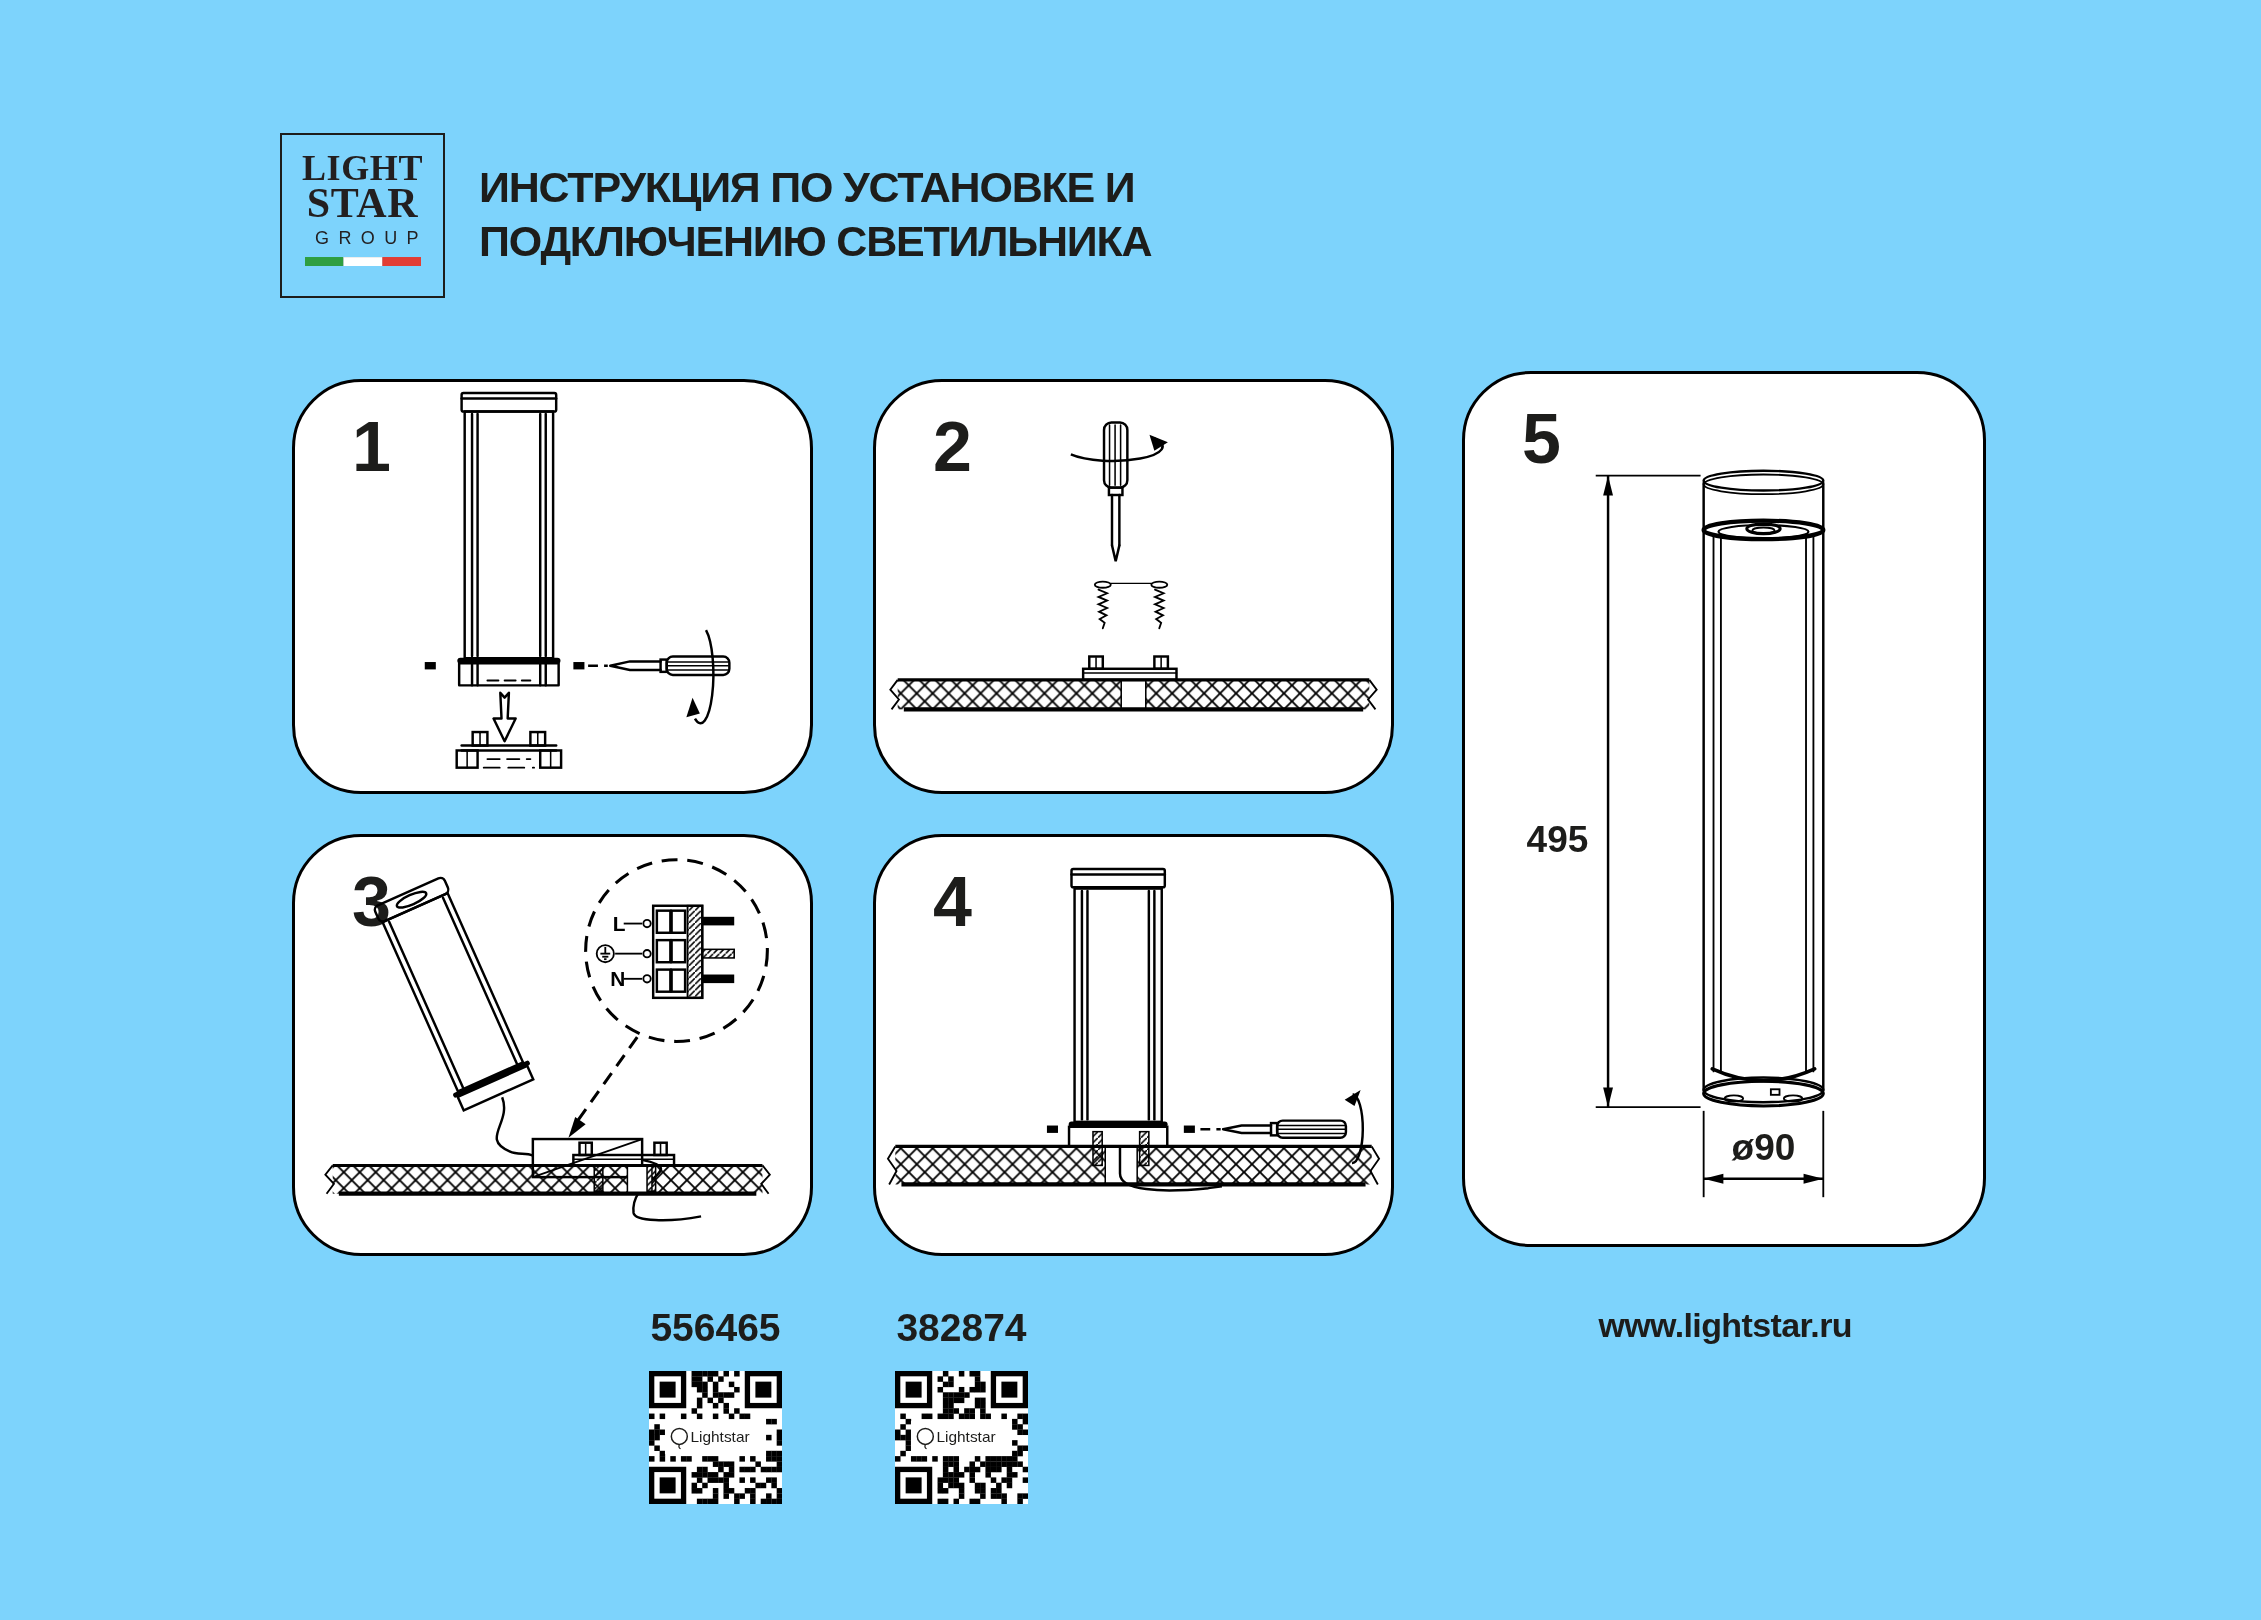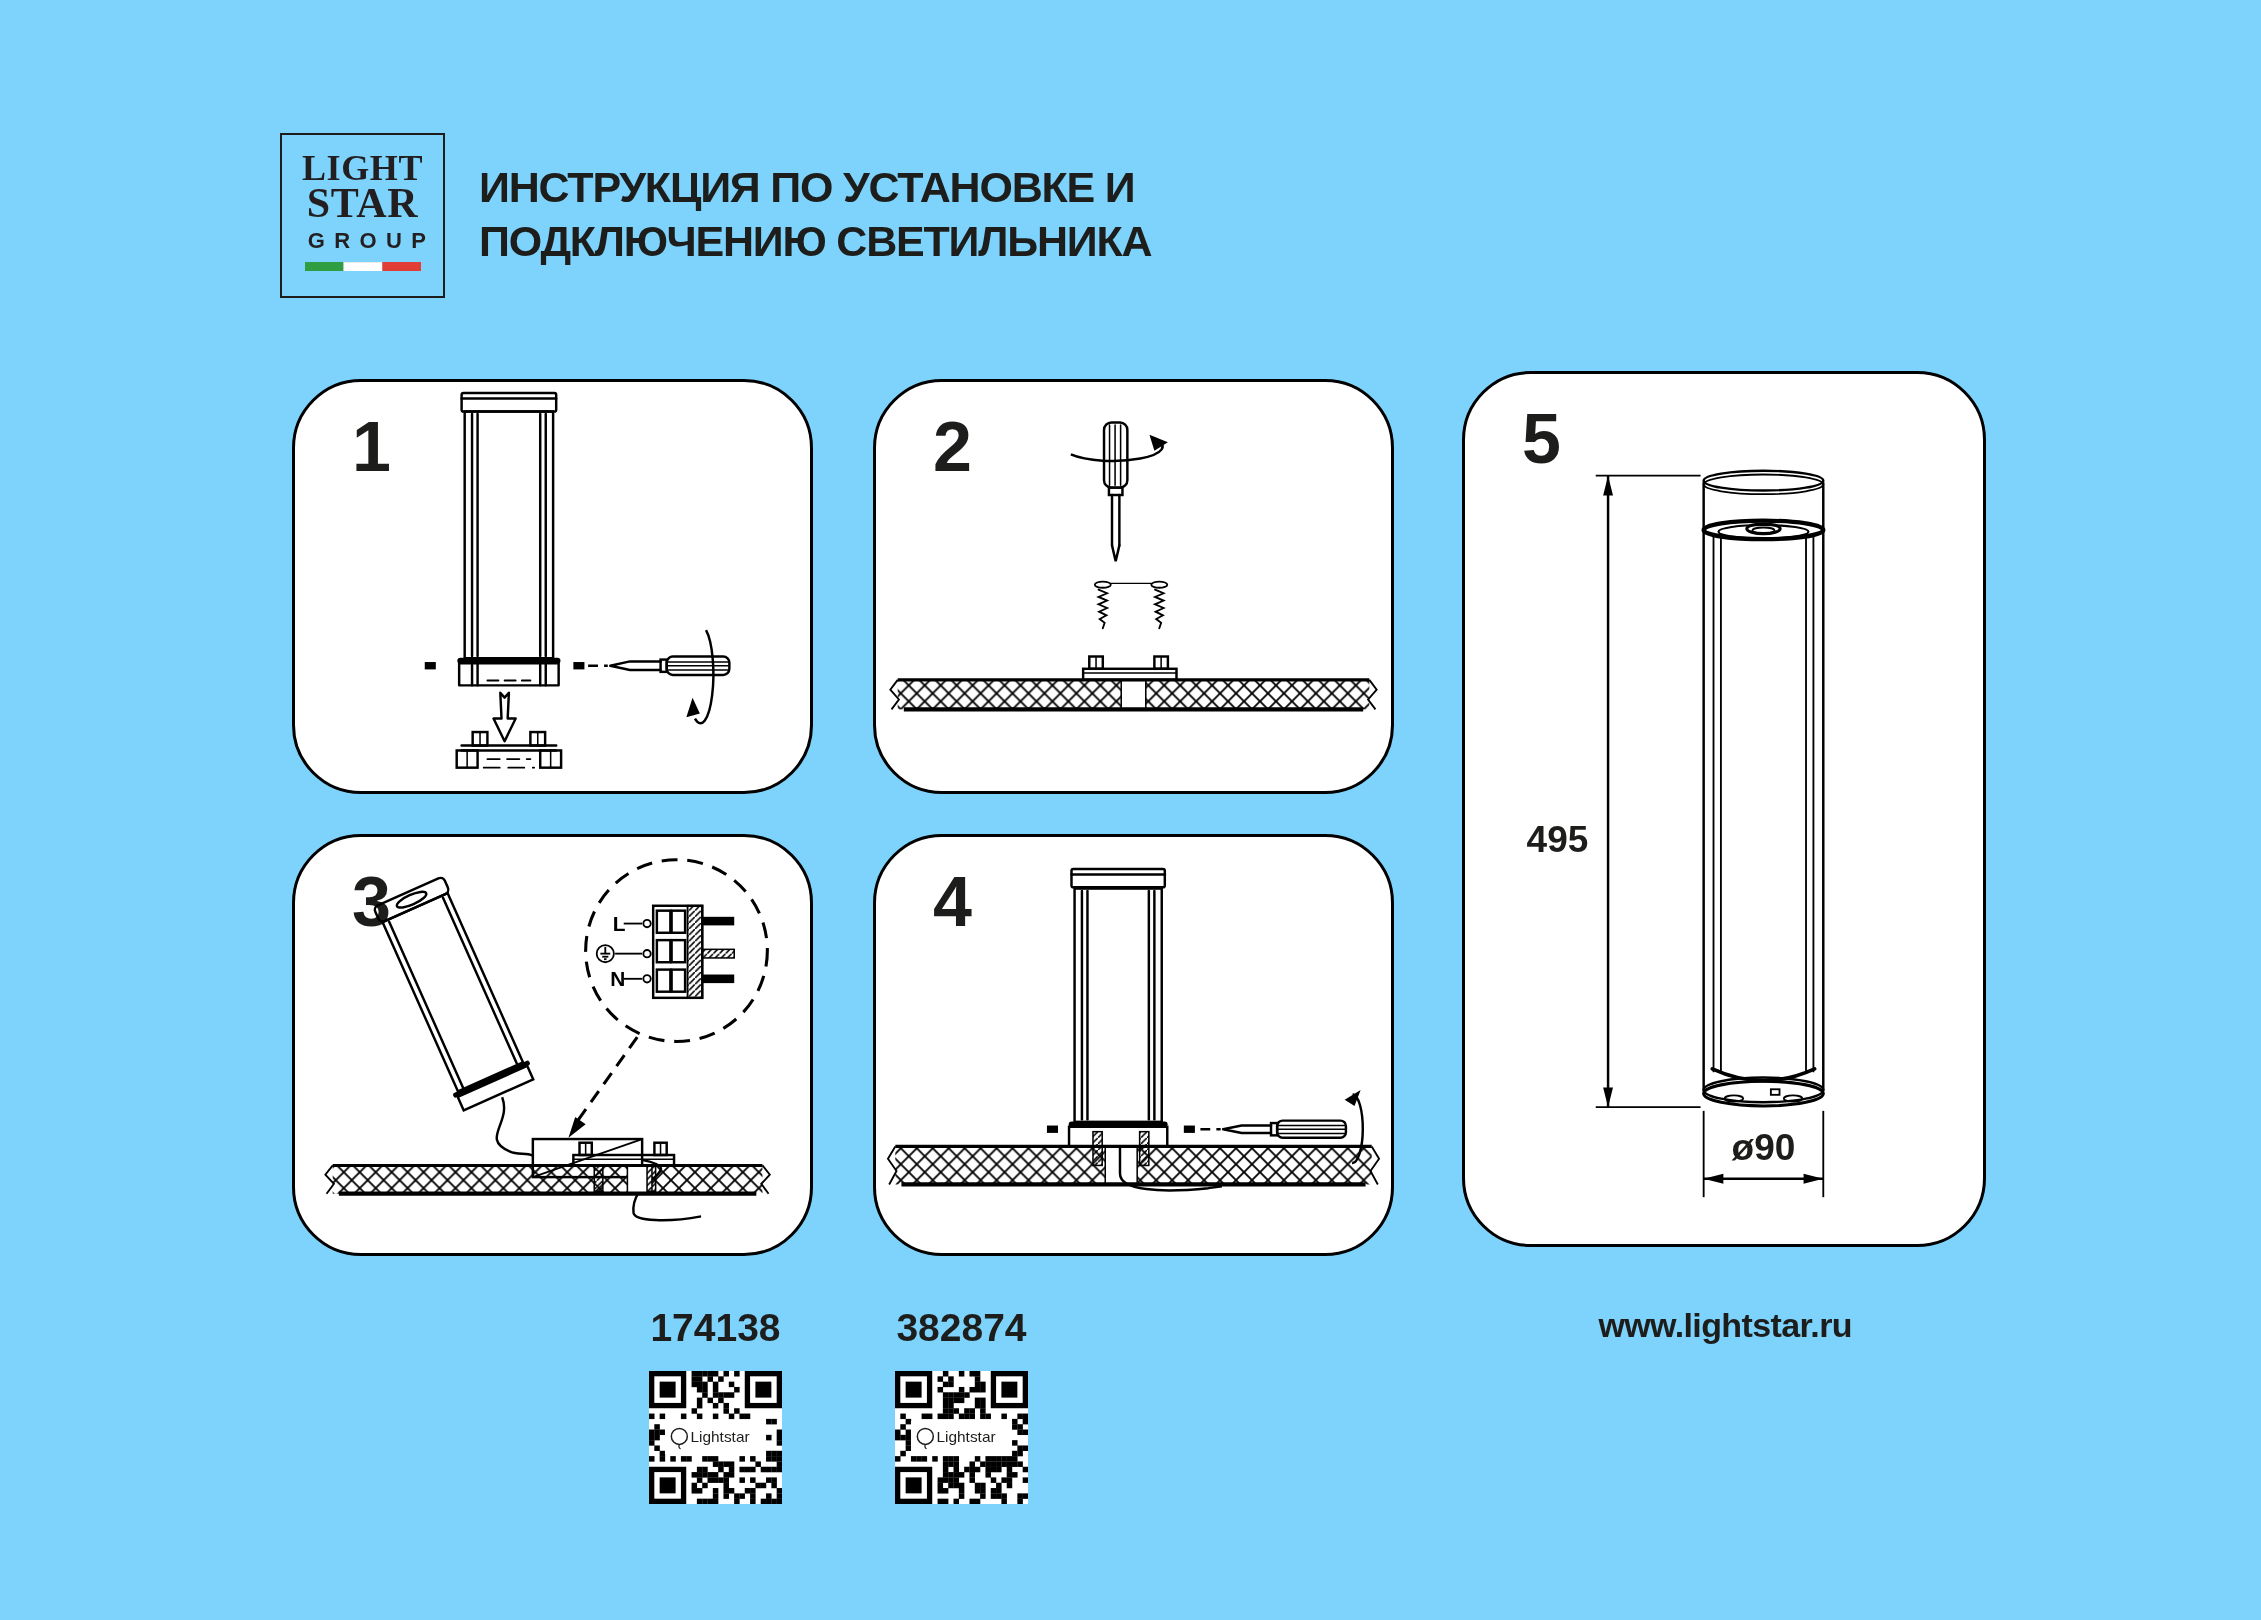--- a/index.html
+++ b/index.html
@@ -5,21 +5,21 @@
   html,body{margin:0;padding:0;background:#fff;}
   .sheet{position:relative;width:2261px;height:1621px;background:#7dd3fc;
          font-family:"Liberation Sans",sans-serif;color:#231f20;overflow:hidden;padding-left:36px;}
 
   
   .logo{position:absolute;left:280px;top:133px;width:165px;height:165px;
         border:2.5px solid #1d1d1b;box-sizing:border-box;display:flex;flex-direction:column;
         align-items:center;}
   .logo .l1{font-family:"Liberation Serif",serif;font-weight:700;font-size:36px;line-height:34px;margin-top:16px;letter-spacing:0.6px;}
   .logo .l2{font-family:"Liberation Serif",serif;font-weight:700;font-size:42px;line-height:37px;letter-spacing:0.6px;}
-  .logo .l3{font-size:22px;font-weight:700;letter-spacing:9.4px;margin-top:6.2px;margin-left:18px;}
+  .logo .l3{font-size:18px;font-weight:400;letter-spacing:9.4px;margin-top:6.2px;margin-left:18px;}
   .logo svg.flag{margin-top:7.5px;}
 
   .title{position:absolute;left:479px;top:160px;font-size:43px;font-weight:700;
          line-height:54px;letter-spacing:-1.2px;white-space:nowrap;color:#1d1d1b;}
 
   .series{position:absolute;left:1428px;top:166px;width:437px;text-align:center;color:#1d1d1b;}
   .series .s1{font-size:32px;font-weight:700;letter-spacing:-0.6px;}
   .series .s2{font-size:37px;font-weight:700;letter-spacing:-0.6px;margin-top:16px;}
 
   
@@ -331,21 +331,21 @@
         <line x1="387" y1="1192" x2="387" y2="1332" stroke="#000" stroke-width="3"></line>
         <line x1="581" y1="1192" x2="581" y2="1332" stroke="#000" stroke-width="3"></line>
         <line x1="387" y1="1302" x2="581" y2="1302" stroke="#000" stroke-width="4"></line>
         <polygon points="387,1302 419,1294 419,1310" fill="#000"></polygon>
         <polygon points="581,1302 549,1294 549,1310" fill="#000"></polygon>
         <text x="484" y="1272" text-anchor="middle" font-size="60" font-weight="bold" fill="#1d1d1b">ø90</text>
       </g>
     </svg>
   </div>
 
-  <div class="artnum" id="art1">174138</div>
+  <div class="artnum" id="art1">556465</div>
   <div class="artnum" id="art2">382874</div>
   <svg class="qr" id="qr1" viewBox="0 0 214 214">
       <rect x="0" y="0" width="214" height="214" fill="#fff"></rect>
       <rect x="68.48" y="0" width="8.860000000000001" height="8.860000000000001" fill="#000"></rect>
       <rect x="77.04" y="0" width="8.860000000000001" height="8.860000000000001" fill="#000"></rect>
       <rect x="85.60000000000001" y="0" width="8.860000000000001" height="8.860000000000001" fill="#000"></rect>
       <rect x="94.16000000000001" y="0" width="8.860000000000001" height="8.860000000000001" fill="#000"></rect>
       <rect x="102.72" y="0" width="8.860000000000001" height="8.860000000000001" fill="#000"></rect>
       <rect x="119.84" y="0" width="8.860000000000001" height="8.860000000000001" fill="#000"></rect>
       <rect x="136.96" y="0" width="8.860000000000001" height="8.860000000000001" fill="#000"></rect>

